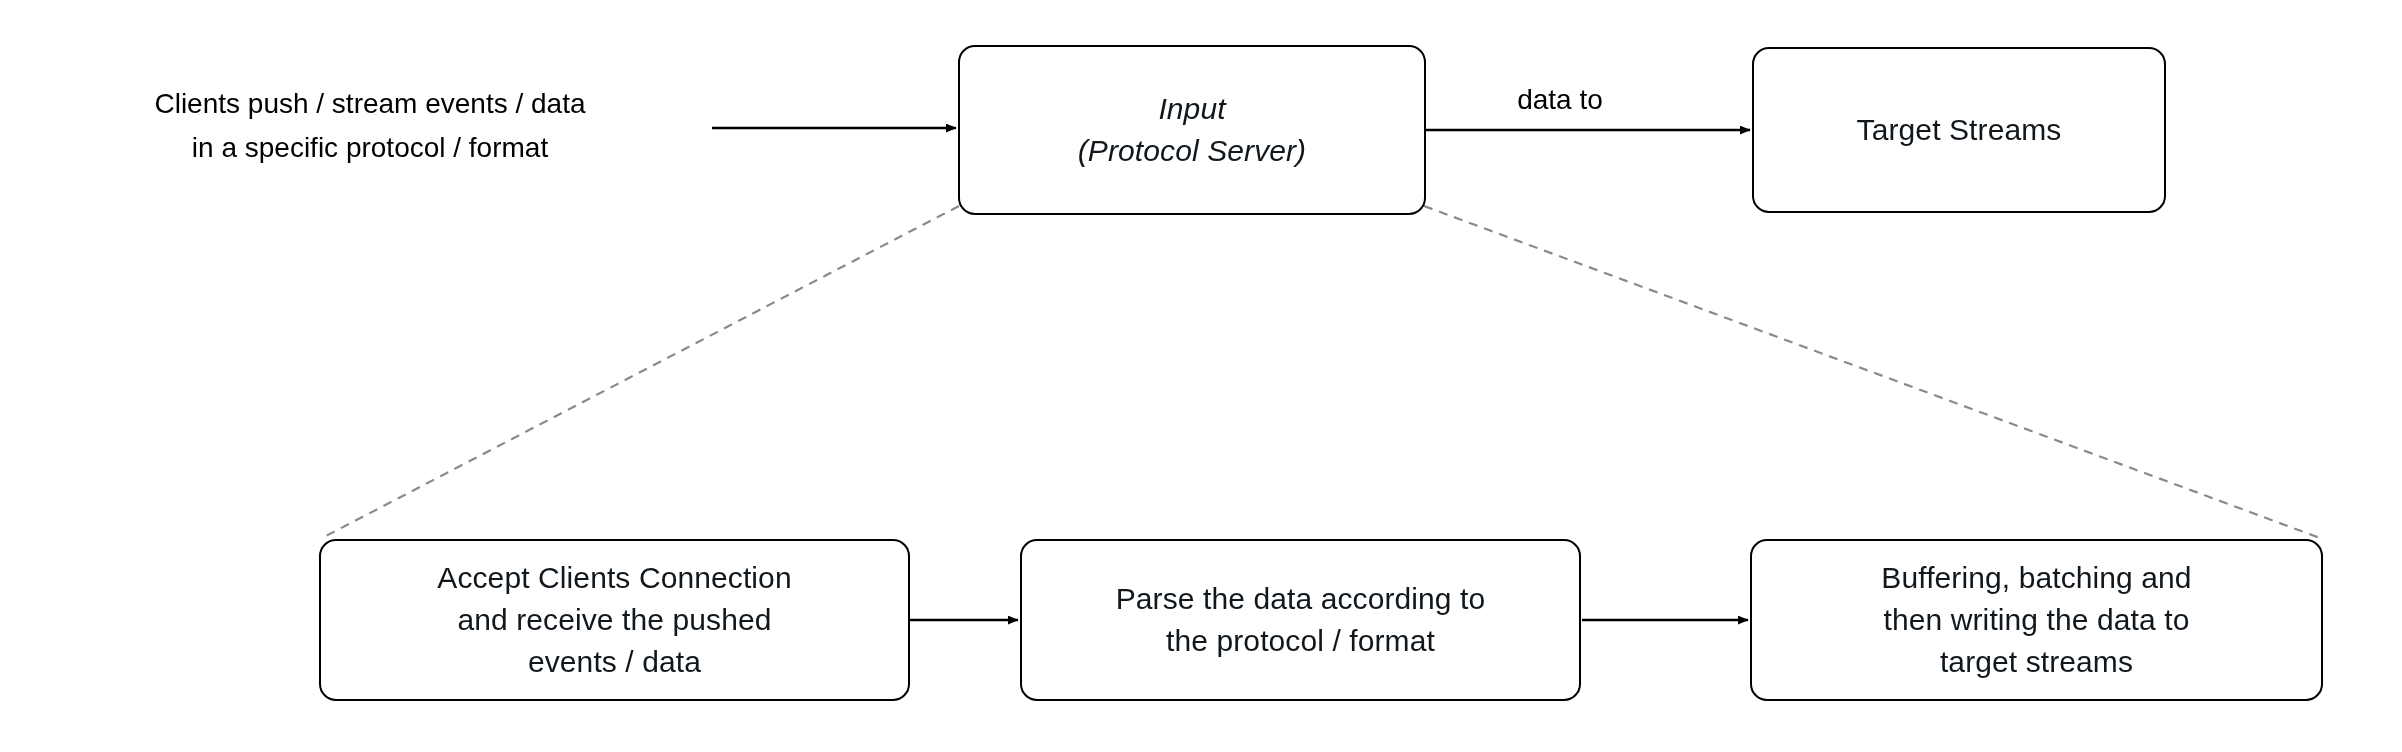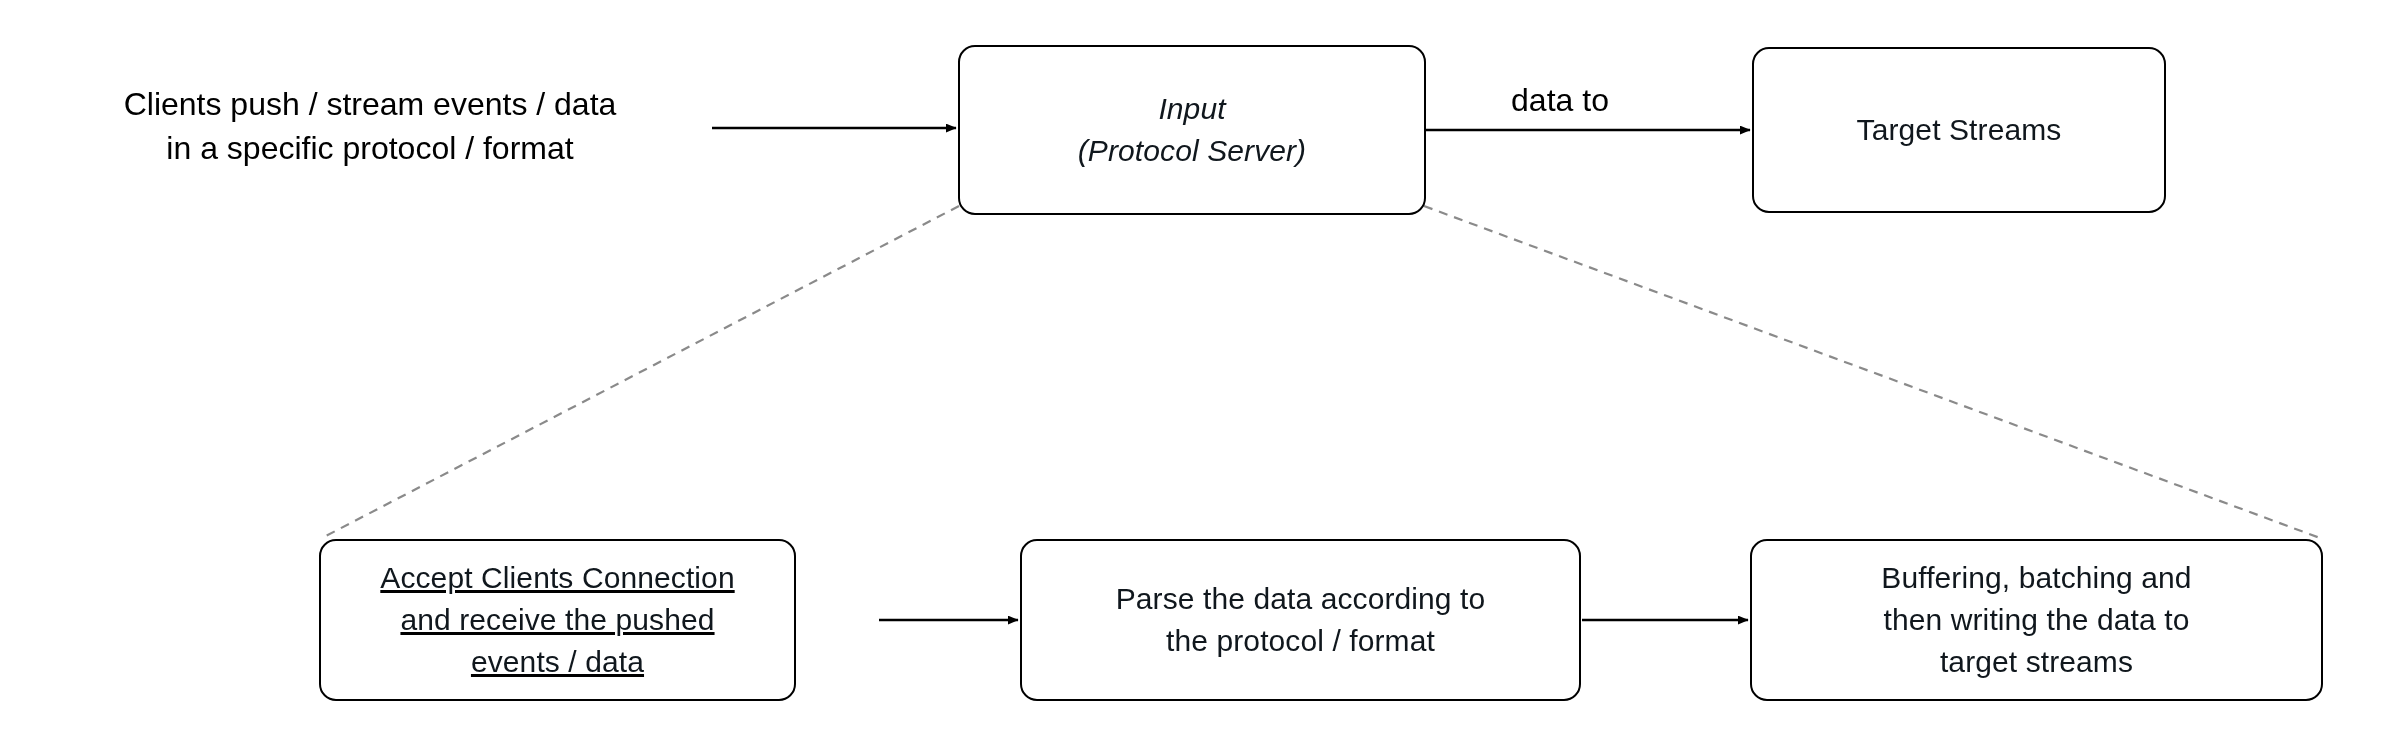--- a/index.html
+++ b/index.html
@@ -41,29 +41,29 @@
   .node-text {
     font-size: 30px;
     line-height: 42px;
     color: #10171d;
     white-space: pre-line;
     letter-spacing: 0.1px;
   }
   .free-label {
     position: absolute;
     text-align: center;
-    font-size: 32px;
+    font-size: 28px;
     line-height: 44px;
     color: #000000;
     white-space: pre-line;
   }
   
   #node-input        { left: 958px;  top: 45px;  width: 468px; height: 170px; font-style: italic; }
   #node-target       { left: 1752px; top: 47px;  width: 414px; height: 166px; }
-  #node-accept       { left: 319px;  top: 539px; width: 477px; height: 162px; text-decoration: underline; }
+  #node-accept       { left: 319px;  top: 539px; width: 591px; height: 162px; }
   #node-parse        { left: 1020px; top: 539px; width: 561px; height: 162px; }
   #node-buffer       { left: 1750px; top: 539px; width: 573px; height: 162px; }
   
   #label-clients     { left: 30px;   top: 82px;  width: 680px; }
   #label-write-to    { left: 1470px; top: 78px;  width: 180px; }
 </style>
 </head>
 <body>
 
 <div id="diagram-canvas">

